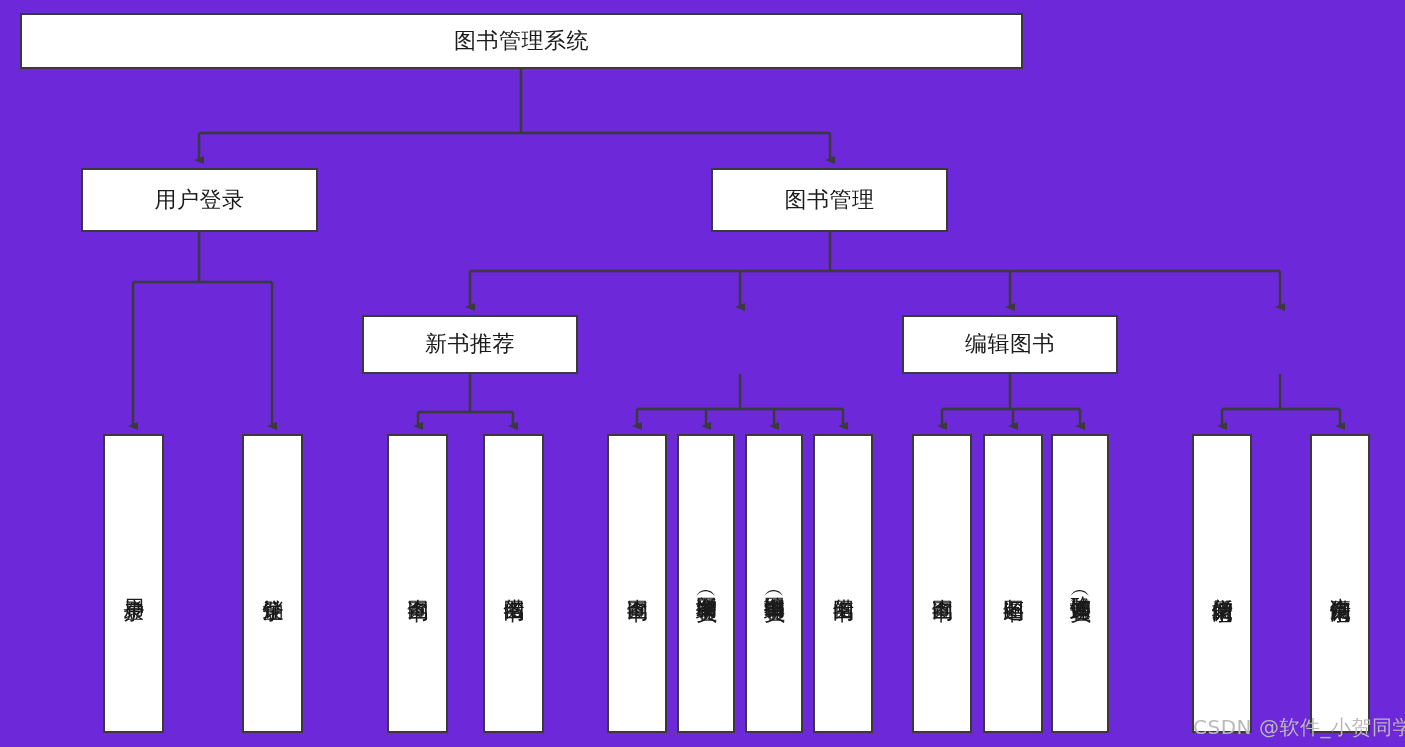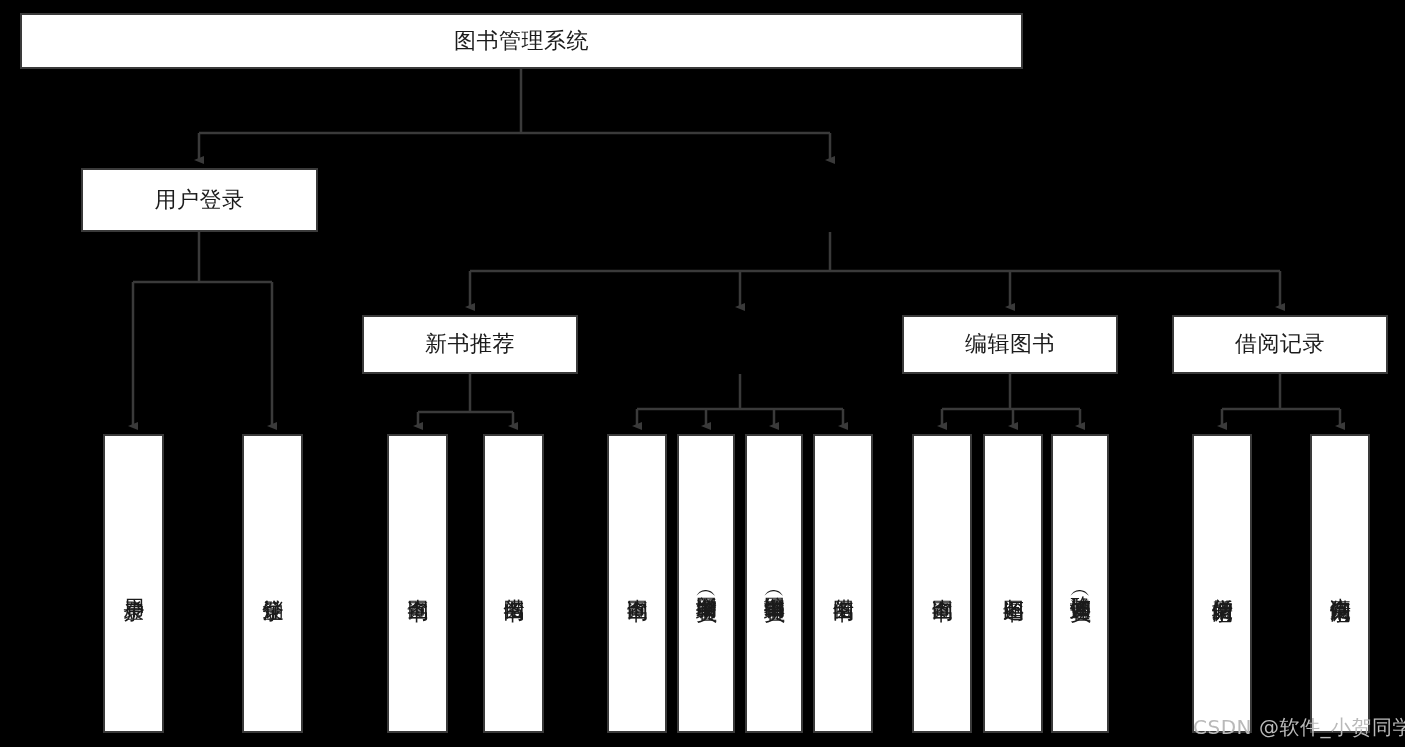--- a/index.html
+++ b/index.html
@@ -7,21 +7,21 @@
     padding: 0;
     background: #ffffff;
   }
   body {
     font-family: "DejaVu Sans", "Liberation Sans", sans-serif;
   }
   #canvas {
     position: relative;
     width: 1405px;
     height: 747px;
-    background: #000000;
+    background: #6d28d9;
     overflow: hidden;
   }
   .node {
     position: absolute;
     box-sizing: border-box;
     border: 2px solid #3a3a3a;
     background: #ffffff;
     display: flex;
     align-items: center;
     justify-content: center;
@@ -123,29 +123,29 @@
     </g>
   </svg>
 
   <div class="node horiz" style="left:20px; top:13px; width:1003px; height:56px;">
     <span>图书管理系统</span>
   </div>
 
   <div class="node horiz" style="left:81px; top:168px; width:237px; height:64px;">
     <span>用户登录</span>
   </div>
+  <div class="node horiz" style="left:711px; top:168px; width:237px; height:64px;">
+    <span>图书管理</span>
+  </div>
 
   <div class="node horiz" style="left:362px; top:315px; width:216px; height:59px;">
     <span>新书推荐</span>
   </div>
   <div class="node horiz" style="left:902px; top:315px; width:216px; height:59px;">
     <span>编辑图书</span>
-  </div>
-  <div class="node horiz" style="left:1172px; top:315px; width:216px; height:59px;">
-    <span>借阅记录</span>
   </div>
 
   <div class="node vert" style="left:103px; top:434px; width:61px; height:299px;">
     <span class="vtext">用户登录</span>
   </div>
   <div class="node vert" style="left:242px; top:434px; width:61px; height:299px;">
     <span class="vtext">注销登录</span>
   </div>
 
   <div class="node vert" style="left:387px; top:434px; width:61px; height:299px;">

